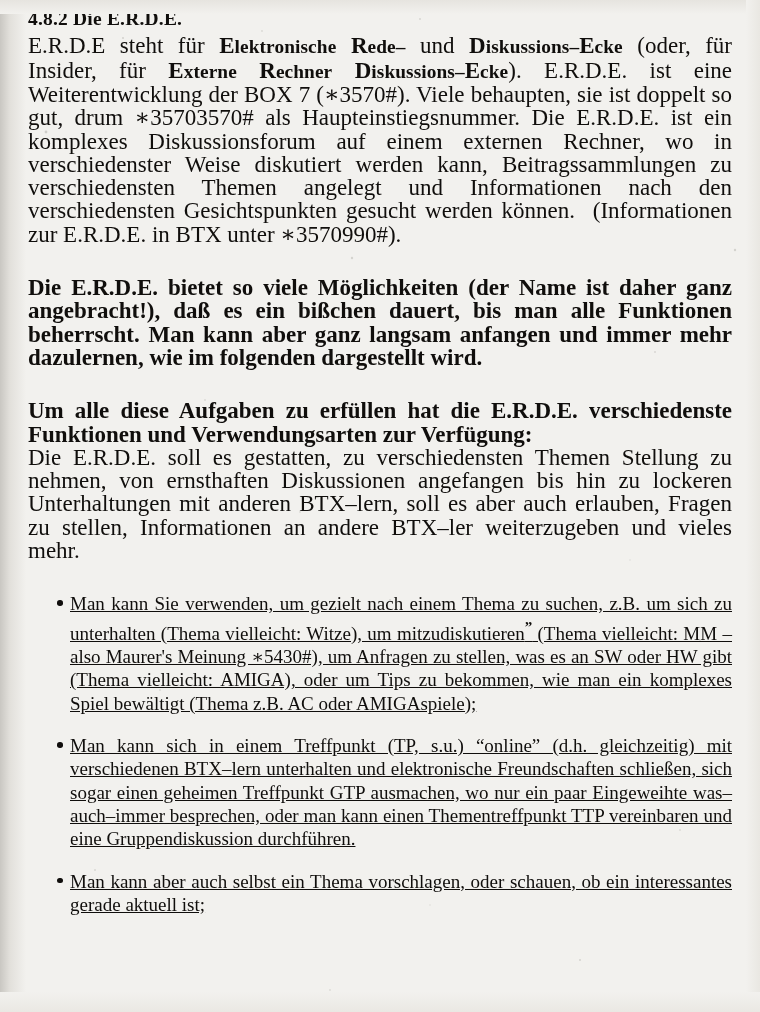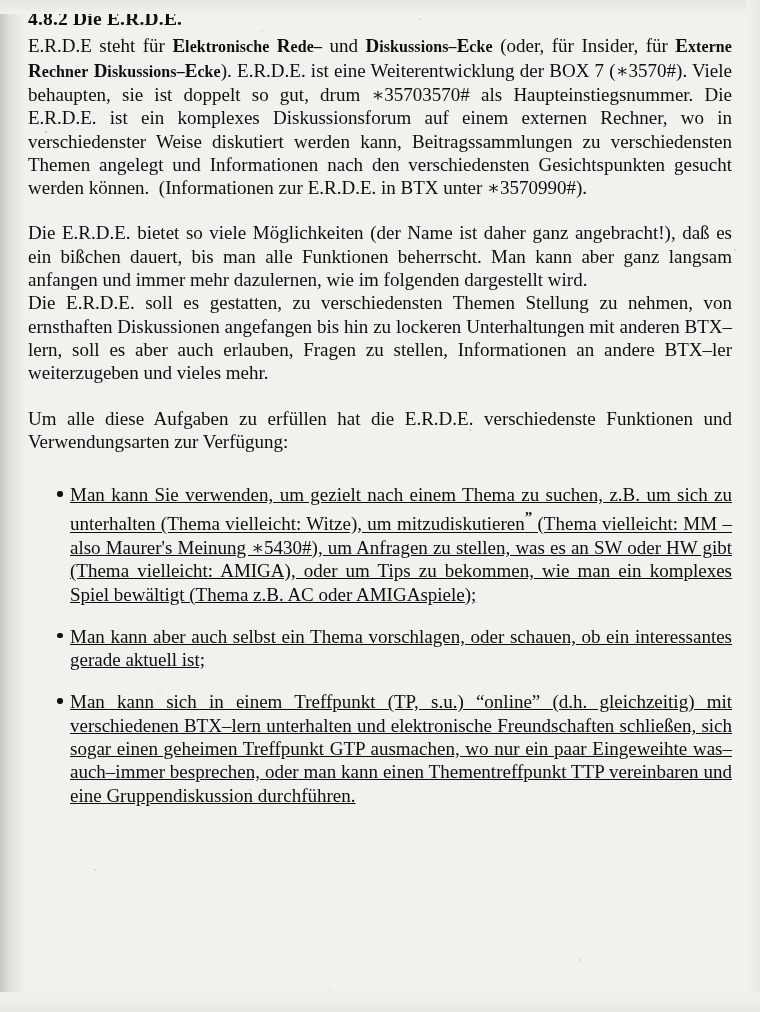--- a/index.html
+++ b/index.html
@@ -68,31 +68,32 @@
 
   h3.heading {
     font-size: 19.5px;
     font-weight: bold;
     margin: 0 0 3px 0;
     letter-spacing: 0.2px;
     line-height: 1.3;
   }
 
   p.para {
-    font-size: 19px;
+    font-size: 23px;
     line-height: 23.3px;
     margin: 0;
     text-align: justify;
     text-justify: inter-word;
     hyphens: manual;
     -webkit-hyphens: manual;
   }
 
   p.para.gap {
-    margin-top: 22px;
+    margin-top: 30px;
+    font-weight: bold;
   }
 
   h4.subheading {
     font-size: 15.5px;
     font-weight: bold;
     margin: 27px 0 1px 0;
     letter-spacing: 0.1px;
     line-height: 1.2;
   }
 
@@ -161,36 +162,36 @@
 <div class="page">
   <div class="content">
 
     <h3 class="heading">4.8.2 Die E.R.D.E.</h3>
 
     <p class="para"><span>E.R.D.E steht für </span><span class="sc"><span class="cap">E</span><span class="rest">lektronische</span></span><span> </span><span class="sc"><span class="cap">R</span><span class="rest">ede–</span></span><span> und </span><span class="sc"><span class="cap">D</span><span class="rest">iskussions–</span></span><span class="sc"><span class="cap">E</span><span class="rest">cke</span></span><span> (oder, für Insider, für </span><span class="sc"><span class="cap">E</span><span class="rest">xterne</span></span><span> </span><span class="sc"><span class="cap">R</span><span class="rest">echner</span></span><span> </span><span class="sc"><span class="cap">D</span><span class="rest">iskussions–</span></span><span class="sc"><span class="cap">E</span><span class="rest">cke</span></span><span>). E.R.D.E. ist eine Weiterentwicklung der BOX 7 (∗3570#). Viele behaupten, sie ist doppelt so gut, drum ∗35703570# als Haupteinstiegsnummer. Die E.R.D.E. ist ein komplexes Diskussionsforum auf einem externen Rechner, wo in verschiedenster Weise diskutiert werden kann, Beitragssammlungen zu verschiedensten Themen angelegt und Informationen nach den verschiedensten Gesichtspunkten gesucht werden können.</span>&nbsp; <span>(Informationen zur E.R.D.E. in BTX unter ∗3570990#).</span></p>
 
     <p class="para gap">Die E.R.D.E. bietet so viele Möglichkeiten (der Name ist daher ganz angebracht!), daß es ein bißchen dauert, bis man alle Funktionen beherrscht. Man kann aber ganz langsam anfangen und immer mehr dazulernen, wie im folgenden dargestellt wird.</p>
 
 
+    <p class="para gap">Um alle diese Aufgaben zu erfüllen hat die E.R.D.E. verschiedenste Funktionen und Verwendungsarten zur Verfügung:</p>
+
     <p class="para lead">Die E.R.D.E. soll es gestatten, zu verschiedensten Themen Stellung zu nehmen, von ernsthaften Diskussionen angefangen bis hin zu lockeren Unterhaltungen mit anderen BTX–lern, soll es aber auch erlauben, Fragen zu stellen, Informationen an andere BTX–ler weiterzugeben und vieles mehr.</p>
-
-    <p class="para gap">Um alle diese Aufgaben zu erfüllen hat die E.R.D.E. verschiedenste Funktionen und Verwendungsarten zur Verfügung:</p>
 
     <ul class="bullets">
       <li>
         <span class="dot"></span>
         <span>Man kann Sie verwenden, um gezielt nach einem Thema zu suchen, z.B. um sich zu unterhalten (Thema vielleicht: Witze), um mitzudiskutieren</span><span class="strayquote">”</span><span> (Thema vielleicht: MM – also Maurer's Meinung ∗5430#), um Anfragen zu stellen, was es an SW oder HW gibt (Thema vielleicht: AMIGA), oder um Tips zu bekommen, wie man ein komplexes Spiel bewältigt (Thema z.B. AC oder AMIGAspiele);</span>
       </li>
       <li>
         <span class="dot"></span>
-        <span>Man kann aber auch selbst ein Thema vorschlagen, oder schauen, ob ein interessantes gerade aktuell ist;</span>
+        <span>Man kann sich in einem Treffpunkt (TP, s.u.) “online” (d.h. gleichzeitig) mit verschiedenen BTX–lern unterhalten und elektronische Freundschaften schließen, sich sogar einen geheimen Treffpunkt GTP ausmachen, wo nur ein paar Eingeweihte was–auch–immer besprechen, oder man kann einen Thementreffpunkt TTP vereinbaren und eine Gruppendiskussion durchführen.</span>
       </li>
       <li>
         <span class="dot"></span>
-        <span>Man kann sich in einem Treffpunkt (TP, s.u.) “online” (d.h. gleichzeitig) mit verschiedenen BTX–lern unterhalten und elektronische Freundschaften schließen, sich sogar einen geheimen Treffpunkt GTP ausmachen, wo nur ein paar Eingeweihte was–auch–immer besprechen, oder man kann einen Thementreffpunkt TTP vereinbaren und eine Gruppendiskussion durchführen.</span>
+        <span>Man kann aber auch selbst ein Thema vorschlagen, oder schauen, ob ein interessantes gerade aktuell ist;</span>
       </li>
     </ul>
 
   </div>
 </div>
 
 <div class="scan-shade-left"></div>
 <div class="scan-shade-top"></div>
 <div class="scan-shade-right"></div>
 <div class="scan-shade-bottom"></div>

